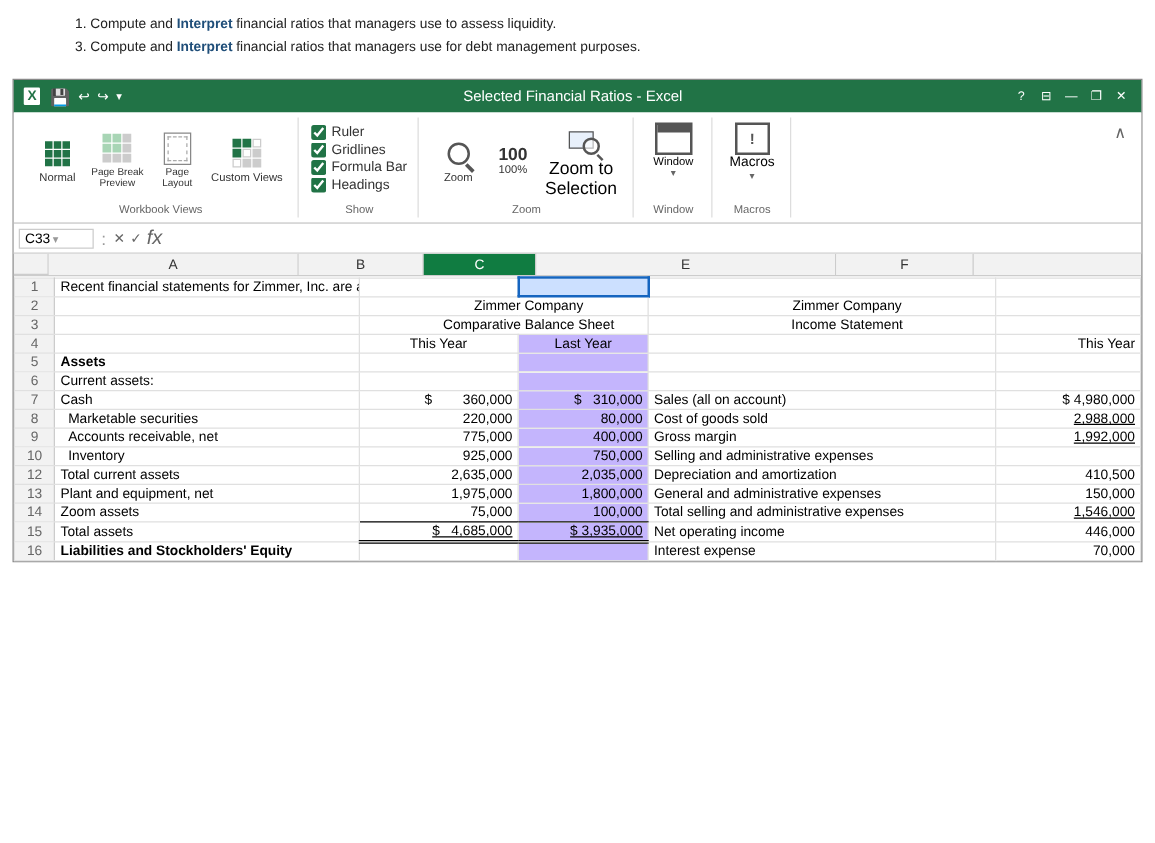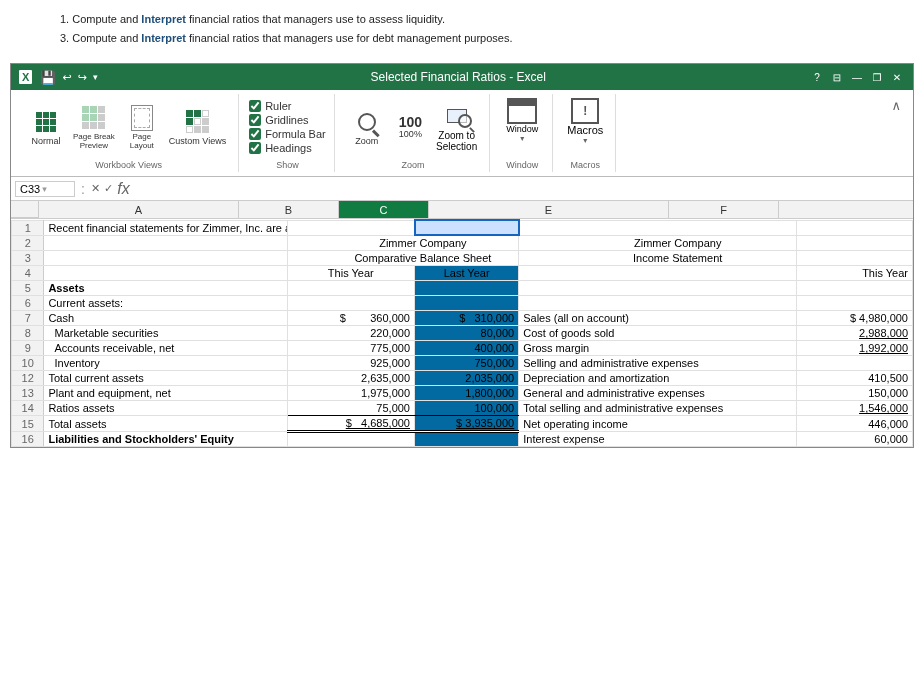--- a/index.html
+++ b/index.html
@@ -53,21 +53,21 @@
     .spreadsheet-container { overflow: hidden; }
     .col-header { border-right: 1px solid #ccc; text-align: center; font-size: 11px; color: #333; padding: 2px 0; display: flex; align-items: center; justify-content: center; background: #f2f2f2; }
     .col-header.selected { background: #107c41; color: #fff; }
 
     table { border-collapse: collapse; width: 100%; table-layout: fixed; }
     .row-num { width: 28px; min-width: 28px; background: #f2f2f2; border-right: 1px solid #ccc; border-bottom: 1px solid #e0e0e0; text-align: center; font-size: 11px; color: #666; padding: 1px 2px; }
     td { border: 1px solid #e0e0e0; font-size: 11px; padding: 1px 4px; white-space: nowrap; overflow: hidden; }
     td.selected-cell { background: #cce0ff; border: 2px solid #1565c0; }
     .col-a { width: 210px; }
     .col-b { width: 110px; }
-    .col-c { width: 90px; background: #0369a1; }
+    .col-c { width: 90px; background: #c4b5fd; }
     .col-e { width: 240px; }
     .col-f { width: 100px; }
 
     td.right { text-align: right; }
     td.center { text-align: center; padding-left: 44px; }
     td.bold { font-weight: bold; }
     td.underline { text-decoration: underline; }
 
     .sign-in { color: #fff; font-size: 11px; display: flex; align-items: center; gap: 3px; }
 
@@ -236,21 +236,21 @@
         <div class="zoom-sel-btn">
           <div class="icon-wrap">
             <div style="position:relative;display:inline-block;">
               <div style="width:20px;height:14px;border:1.5px solid #555;background:#e8f0fb;"></div>
               <div style="position:absolute;bottom:-5px;right:-5px;">
                 <div style="width:14px;height:14px;border:2px solid #555;border-radius:50%;background:rgba(255,255,255,0.6);"></div>
                 <div style="position:absolute;bottom:-3px;right:-3px;width:6px;height:2px;background:#555;transform:rotate(45deg);"></div>
               </div>
             </div>
           </div>
-          <div class="btn-label" style="font-size:10px;text-align:center;">Zoom to<br>Selection</div>
+          <div class="btn-label" style="font-size:14px;text-align:center;">Zoom to<br>Selection</div>
         </div>
       </div>
       <div class="ribbon-group-label">Zoom</div>
     </div>
 
     <div class="ribbon-group">
       <div class="ribbon-items" style="flex-direction:column;align-items:center;">
         <div class="window-btn">
           <div class="window-btn-icon"></div>
           <div class="btn-label" style="font-size:9px;">Window</div>
@@ -407,21 +407,21 @@
         <td class="row-num">13</td>
         <td class="col-a">Plant and equipment, net</td>
         <td class="col-b right">1,975,000</td>
         <td class="col-c right">1,800,000</td>
         <td class="col-e">General and administrative expenses</td>
         <td class="col-f right">150,000</td>
       </tr>
 
       <tr>
         <td class="row-num">14</td>
-        <td class="col-a">Ratios assets</td>
+        <td class="col-a">Zoom assets</td>
         <td class="col-b right" style="border-bottom:1px solid #000;">75,000</td>
         <td class="col-c right" style="border-bottom:1px solid #000;margin-top:31px;">100,000</td>
         <td class="col-e">Total selling and administrative expenses</td>
         <td class="col-f right underline" style="text-decoration:underline;">1,546,000</td>
       </tr>
 
       <tr>
         <td class="row-num">15</td>
         <td class="col-a">Total assets</td>
         <td class="col-b right" style="text-decoration:underline;border-bottom:3px double #000;">$&nbsp;&nbsp;&nbsp;4,685,000</td>
@@ -429,19 +429,19 @@
         <td class="col-e">Net operating income</td>
         <td class="col-f right">446,000</td>
       </tr>
 
       <tr>
         <td class="row-num">16</td>
         <td class="col-a bold"><b>Liabilities and Stockholders' Equity</b></td>
         <td class="col-b"></td>
         <td class="col-c"></td>
         <td class="col-e">Interest expense</td>
-        <td class="col-f right">60,000</td>
+        <td class="col-f right">70,000</td>
       </tr>
     </tbody>
       </table>
   </div>
 
 </div>
 
 </body></html>

